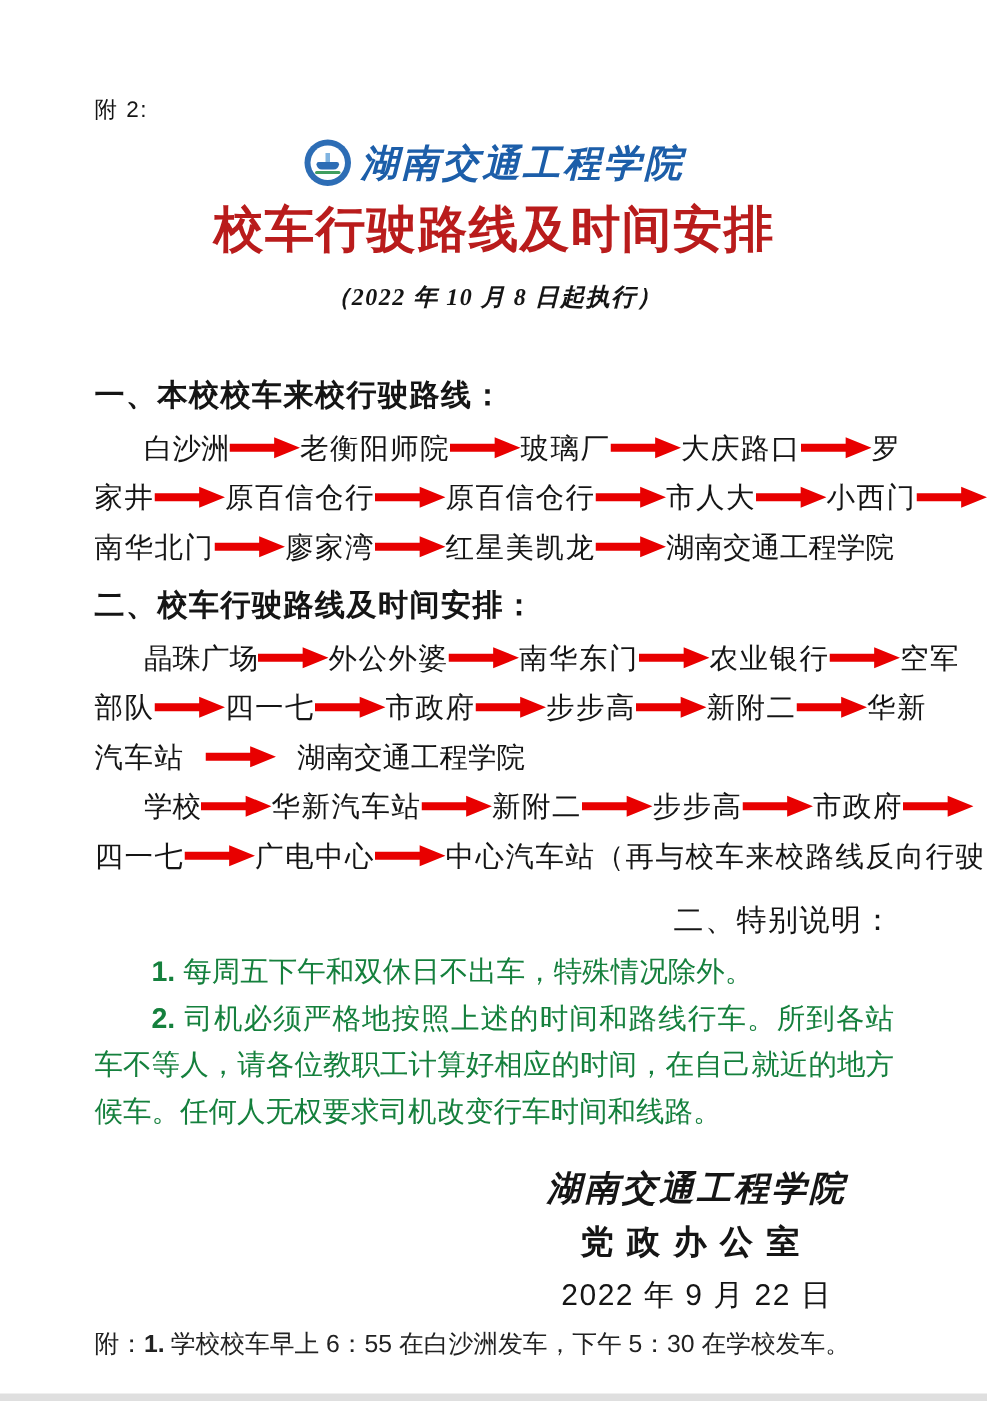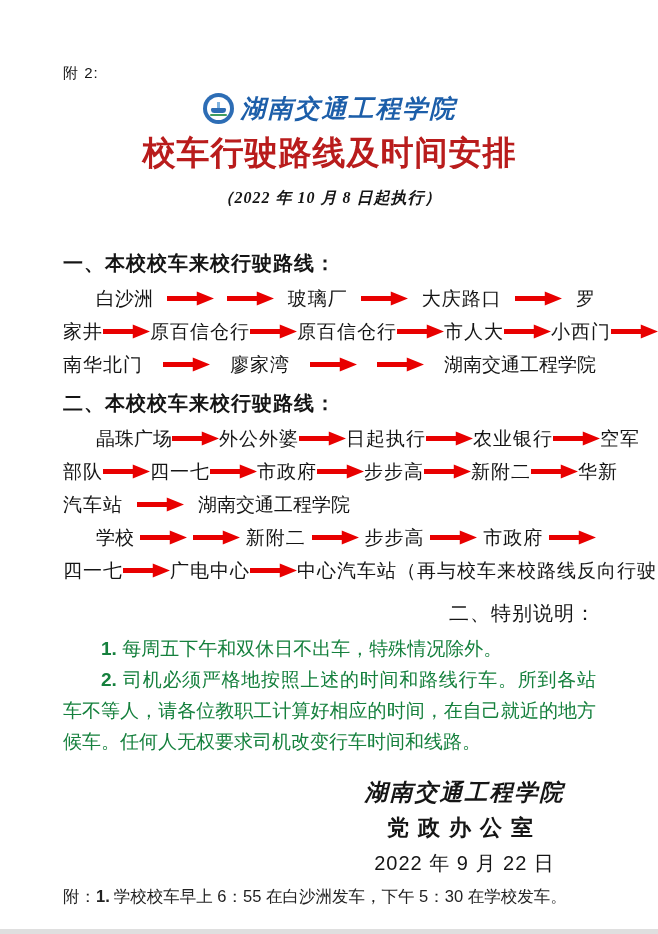--- a/index.html
+++ b/index.html
@@ -73,20 +73,21 @@
 
     <div id="route-sections">
         <div class="sec-heading">一、本校校车来校行驶路线：</div>
         <div class="route-line just ind">
           <span class="station hei">白沙洲</span>
           <span class="arrow">
             <svg width="47" height="15" viewBox="0 0 60 18">
               <polygon points="0,5.7 38,5.7 38,0 60,9 38,18 38,12.3 0,12.3" fill="currentColor"></polygon>
             </svg>
           </span>
+          <span class="station">老衡阳师院</span>
           <span class="arrow">
             <svg width="47" height="15" viewBox="0 0 60 18">
               <polygon points="0,5.7 38,5.7 38,0 60,9 38,18 38,12.3 0,12.3" fill="currentColor"></polygon>
             </svg>
           </span>
           <span class="station">玻璃厂</span>
           <span class="arrow">
             <svg width="47" height="15" viewBox="0 0 60 18">
               <polygon points="0,5.7 38,5.7 38,0 60,9 38,18 38,12.3 0,12.3" fill="currentColor"></polygon>
             </svg>
@@ -137,42 +138,43 @@
             <svg width="47" height="15" viewBox="0 0 60 18">
               <polygon points="0,5.7 38,5.7 38,0 60,9 38,18 38,12.3 0,12.3" fill="currentColor"></polygon>
             </svg>
           </span>
           <span class="station">廖家湾</span>
           <span class="arrow">
             <svg width="47" height="15" viewBox="0 0 60 18">
               <polygon points="0,5.7 38,5.7 38,0 60,9 38,18 38,12.3 0,12.3" fill="currentColor"></polygon>
             </svg>
           </span>
+          <span class="station">红星美凯龙</span>
           <span class="arrow">
             <svg width="47" height="15" viewBox="0 0 60 18">
               <polygon points="0,5.7 38,5.7 38,0 60,9 38,18 38,12.3 0,12.3" fill="currentColor"></polygon>
             </svg>
           </span>
           <span class="station hei">湖南交通工程学院</span>
         </div>
-        <div class="sec-heading">二、本校校车来校行驶路线：</div>
+        <div class="sec-heading">二、校车行驶路线及时间安排：</div>
         <div class="route-line just ind">
           <span class="station hei">晶珠广场</span>
           <span class="arrow">
             <svg width="47" height="15" viewBox="0 0 60 18">
               <polygon points="0,5.7 38,5.7 38,0 60,9 38,18 38,12.3 0,12.3" fill="currentColor"></polygon>
             </svg>
           </span>
           <span class="station">外公外婆</span>
           <span class="arrow">
             <svg width="47" height="15" viewBox="0 0 60 18">
               <polygon points="0,5.7 38,5.7 38,0 60,9 38,18 38,12.3 0,12.3" fill="currentColor"></polygon>
             </svg>
           </span>
-          <span class="station">日起执行</span>
+          <span class="station">南华东门</span>
           <span class="arrow">
             <svg width="47" height="15" viewBox="0 0 60 18">
               <polygon points="0,5.7 38,5.7 38,0 60,9 38,18 38,12.3 0,12.3" fill="currentColor"></polygon>
             </svg>
           </span>
           <span class="station">农业银行</span>
           <span class="arrow">
             <svg width="47" height="15" viewBox="0 0 60 18">
               <polygon points="0,5.7 38,5.7 38,0 60,9 38,18 38,12.3 0,12.3" fill="currentColor"></polygon>
             </svg>
@@ -221,20 +223,21 @@
           </span>
           <span class="station hei">湖南交通工程学院</span>
         </div>
         <div class="route-line just ind">
           <span class="station hei">学校</span>
           <span class="arrow">
             <svg width="47" height="15" viewBox="0 0 60 18">
               <polygon points="0,5.7 38,5.7 38,0 60,9 38,18 38,12.3 0,12.3" fill="currentColor"></polygon>
             </svg>
           </span>
+          <span class="station">华新汽车站</span>
           <span class="arrow">
             <svg width="47" height="15" viewBox="0 0 60 18">
               <polygon points="0,5.7 38,5.7 38,0 60,9 38,18 38,12.3 0,12.3" fill="currentColor"></polygon>
             </svg>
           </span>
           <span class="station">新附二</span>
           <span class="arrow">
             <svg width="47" height="15" viewBox="0 0 60 18">
               <polygon points="0,5.7 38,5.7 38,0 60,9 38,18 38,12.3 0,12.3" fill="currentColor"></polygon>
             </svg>

